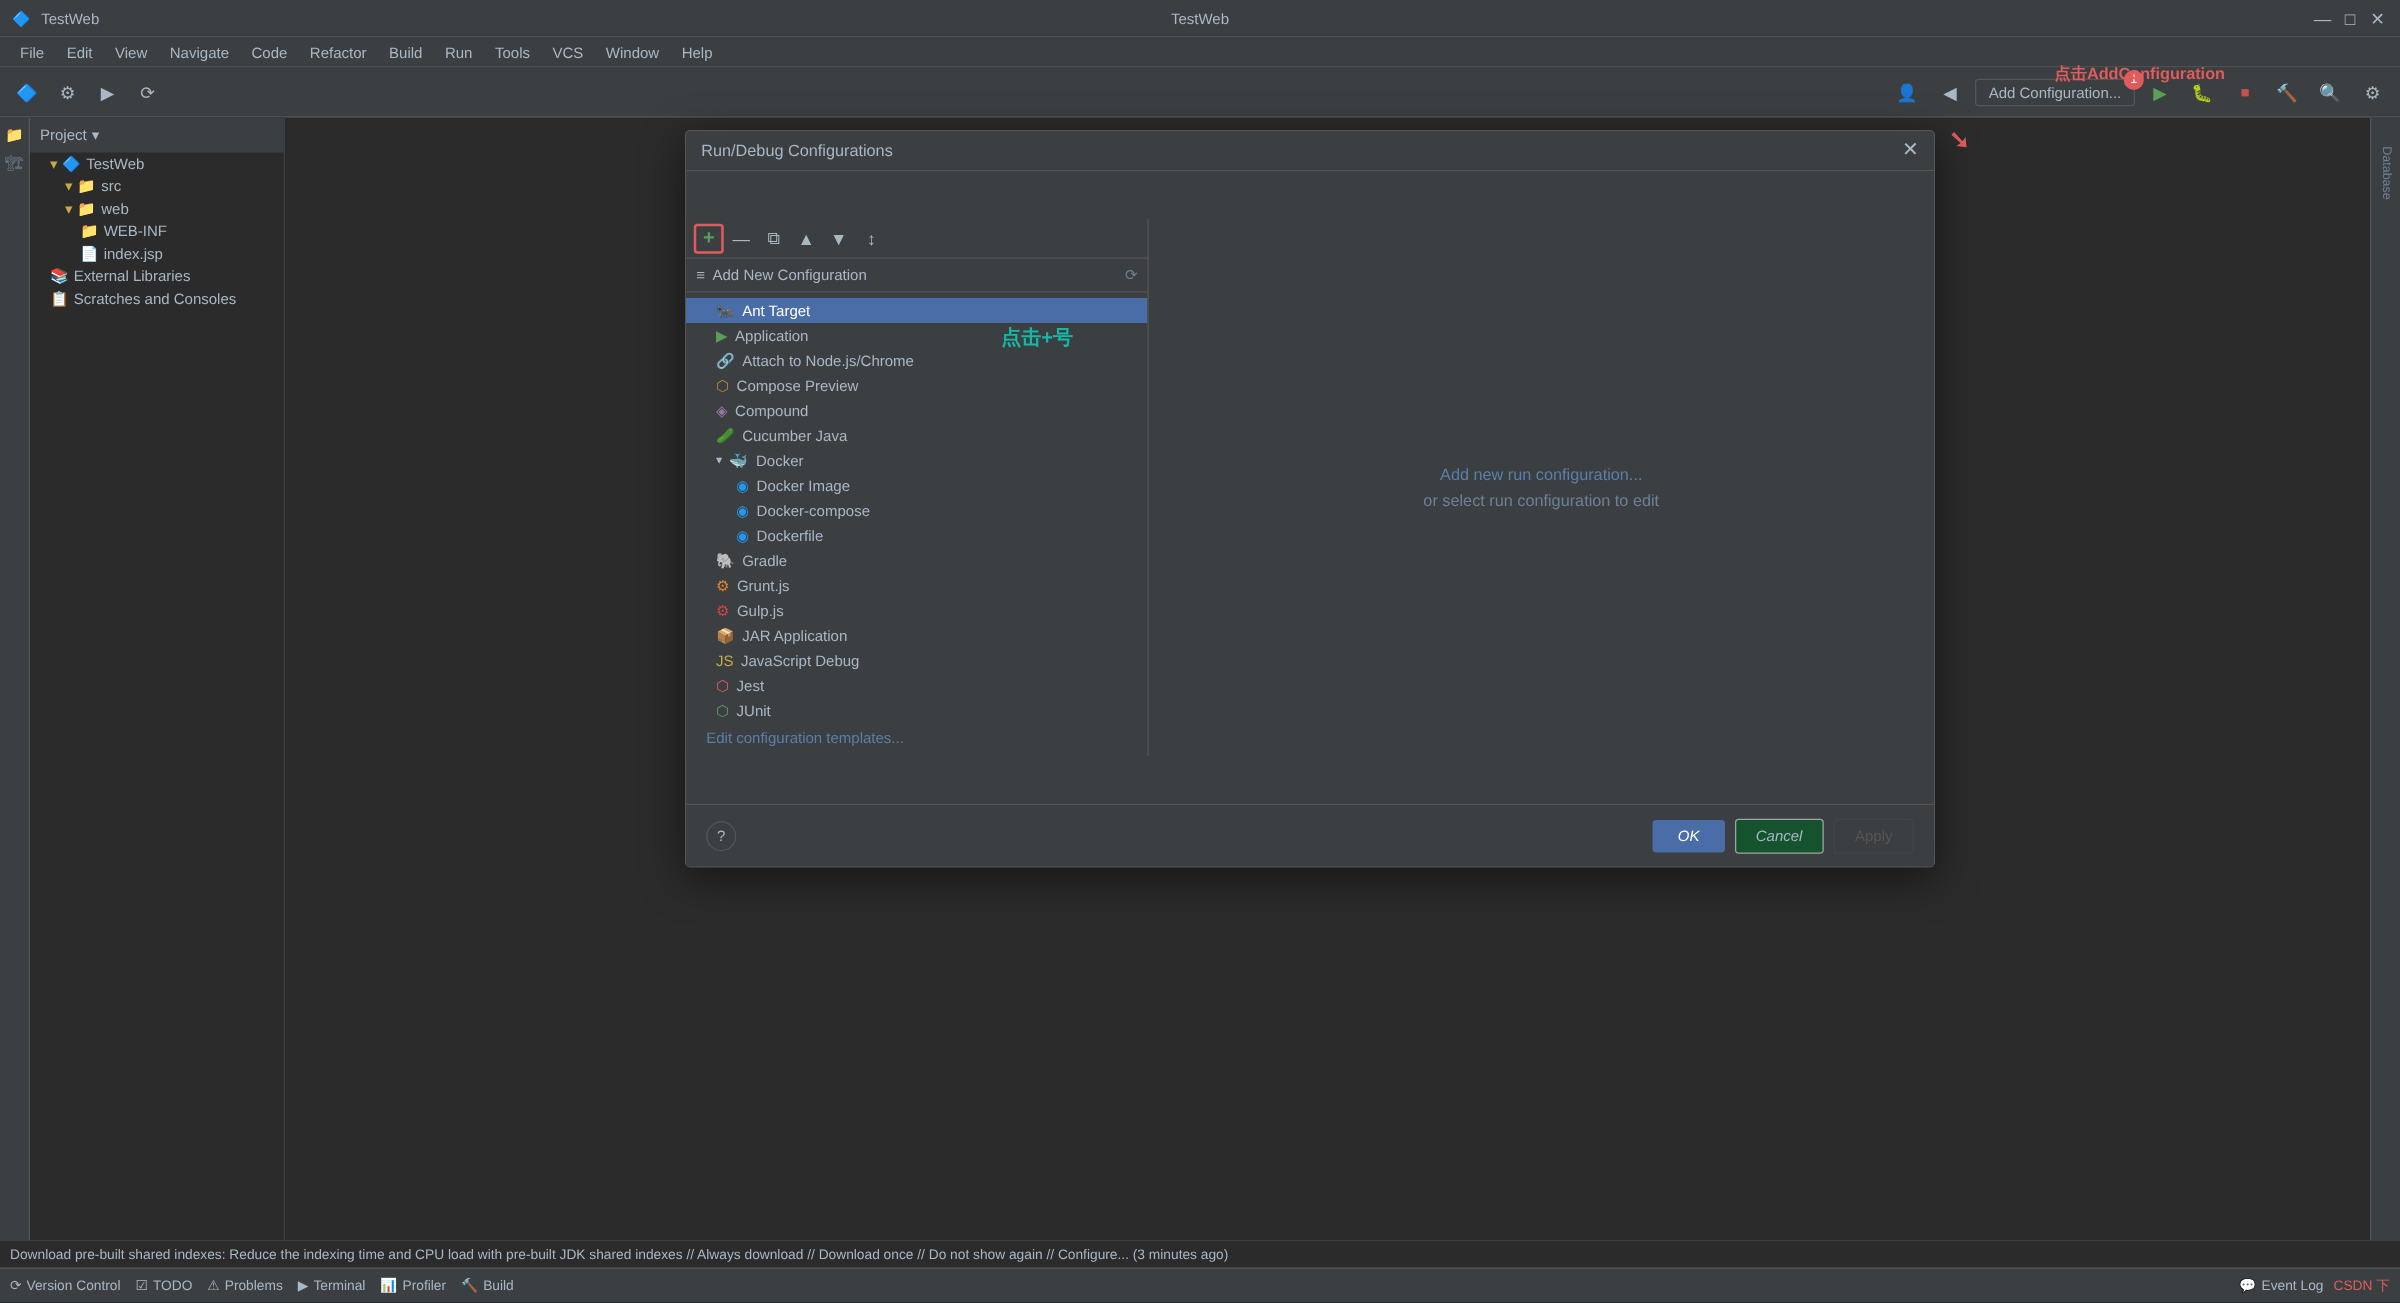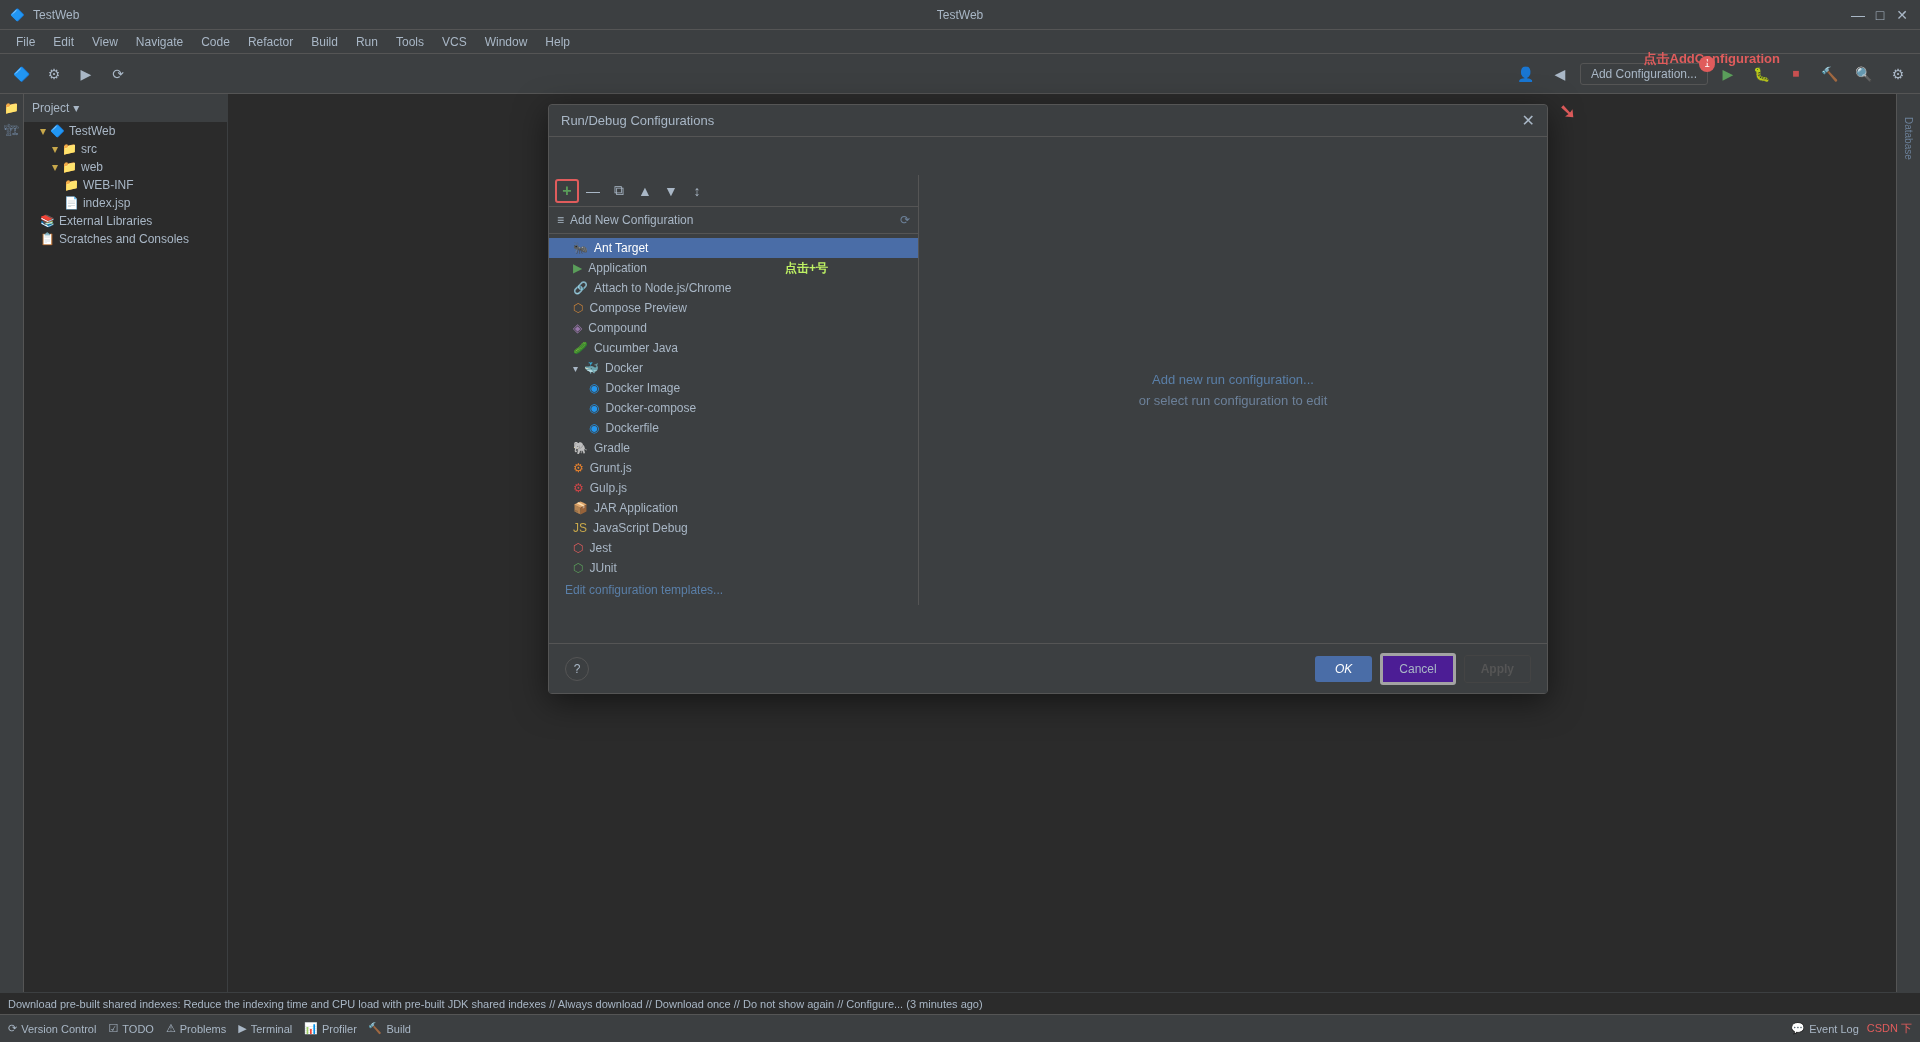--- a/index.html
+++ b/index.html
@@ -311,37 +311,37 @@
       background: #4a6da7;
       color: white;
       border: none;
       padding: 6px 20px;
       border-radius: 3px;
       cursor: pointer;
       font-size: 12px;
       font-style: italic;
     }
     .btn-secondary {
-      background: #4c1d95;
-      color: #a9b7c6;
-      border: 3px solid #a3a3a3;
+      background: #14532d;
+      color: #a9b7c6;
+      border: 1px solid #a3a3a3;
       padding: 6px 16px;
       border-radius: 3px;
       cursor: pointer;
       font-size: 12px;
+      font-style: italic;
     }
     .btn-disabled {
       background: #3c3f41;
       color: #555;
       border: 1px solid #444;
       padding: 6px 16px;
       border-radius: 3px;
       cursor: default;
       font-size: 12px;
-      font-weight: bold;
     }
 
     .edit-templates-link {
       color: #5a7fa8;
       cursor: pointer;
       font-size: 12px;
       padding: 4px 8px;
     }
 
     
@@ -590,21 +590,21 @@
         <span class="dialog-title">Run/Debug Configurations</span>
         <button class="dialog-close">✕</button>
       </div>
 
       <div class="dialog-body">
 
         <div class="config-panel">
 
           <div class="config-toolbar">
 
-            <span class="annotation-text" style="position:absolute;left:236px;top:155px;font-size:12px;color:#bef264;z-index:100;">点击+号</span>
+            <span class="annotation-text" style="position:absolute;left:252px;top:155px;font-size:16px;color:#14b8a6;z-index:100;">点击+号</span>
             <button class="config-tool-btn add-btn-highlight" style="color:#5a9e5a;font-size:16px;font-weight:bold;border: 2px solid #e05c5c;">+</button>
             <button class="config-tool-btn">—</button>
             <button class="config-tool-btn">⧉</button>
             <button class="config-tool-btn">▲</button>
             <button class="config-tool-btn">▼</button>
             <button class="config-tool-btn">↕</button>
           </div>
 
           <div class="add-new-config">
             <span style="color:#a9b7c6;">≡</span>

